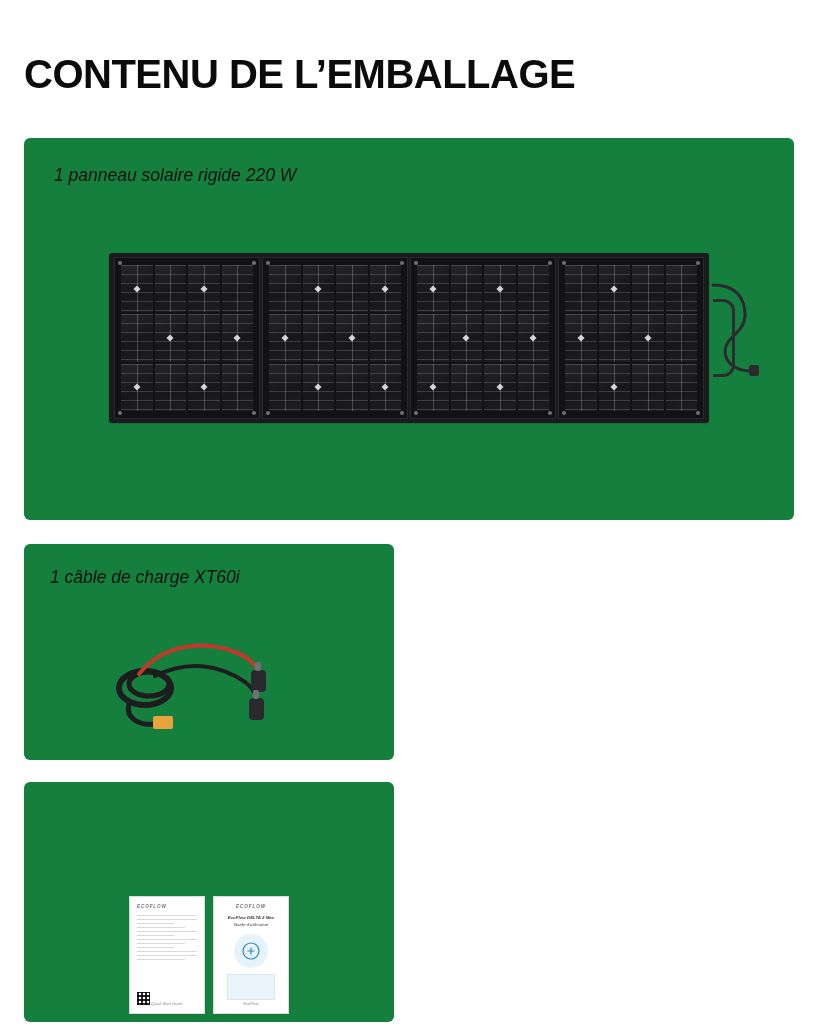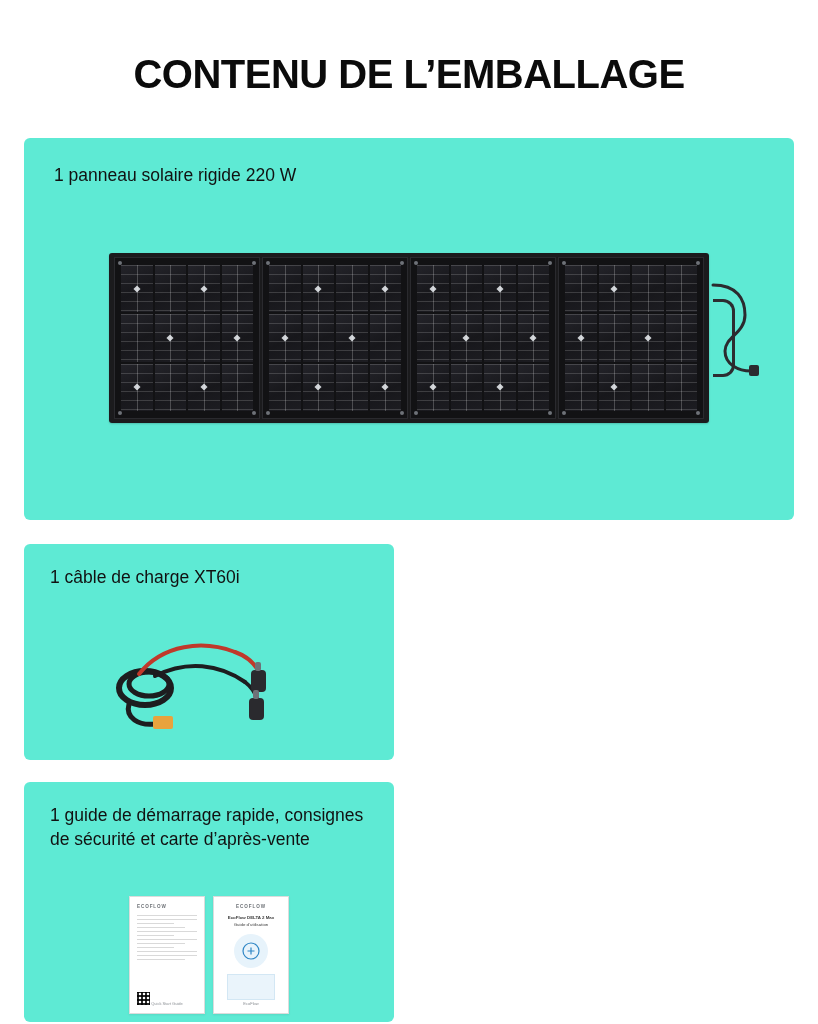--- a/index.html
+++ b/index.html
@@ -21,30 +21,31 @@
     width: 818px;
     height: 1024px;
     padding: 0 24px;
     position: relative;
   }
 
   .page-title {
     font-size: 40px;
     font-weight: bold;
     letter-spacing: -0.5px;
-    text-align: center;
+    text-align: left;
     margin: 52px 0 0 0;
     line-height: 1.1;
     color: #0b0b0b;
   }
 
   .card {
-    background: #5eead4;
+    background: #15803d;
     border-radius: 6px;
     position: relative;
+    font-style: italic;
   }
 
   
   .card-panel {
     margin-top: 42px;
     height: 382px;
     padding: 26px 30px;
   }
   .card-label {
     font-size: 17.5px;
@@ -528,21 +529,20 @@
             <rect x="156" y="36" width="6" height="9" rx="2" fill="#6e7278"></rect>
             <rect x="154" y="64" width="6" height="9" rx="2" fill="#6e7278"></rect>
 
             <path d="M30 78 C26 92, 40 100, 56 98" stroke="#1d1d1f" stroke-width="5" fill="none" stroke-linecap="round"></path>
             <rect x="54" y="90" width="20" height="13" rx="2" fill="#e8a33d"></rect>
           </svg>
         </div>
       </section>
 
       <section class="card card-docs">
-        <div class="card-label">1 guide de démarrage rapide, consignes de sécurité et carte d’après-vente</div>
         <div class="docs-stage">
 
           <div class="doc">
             <div class="doc-logo">ECOFLOW</div>
             <div class="lines">
               <i></i>
                 <i></i>
                 <i></i>
                 <i></i>
                 <i></i>

